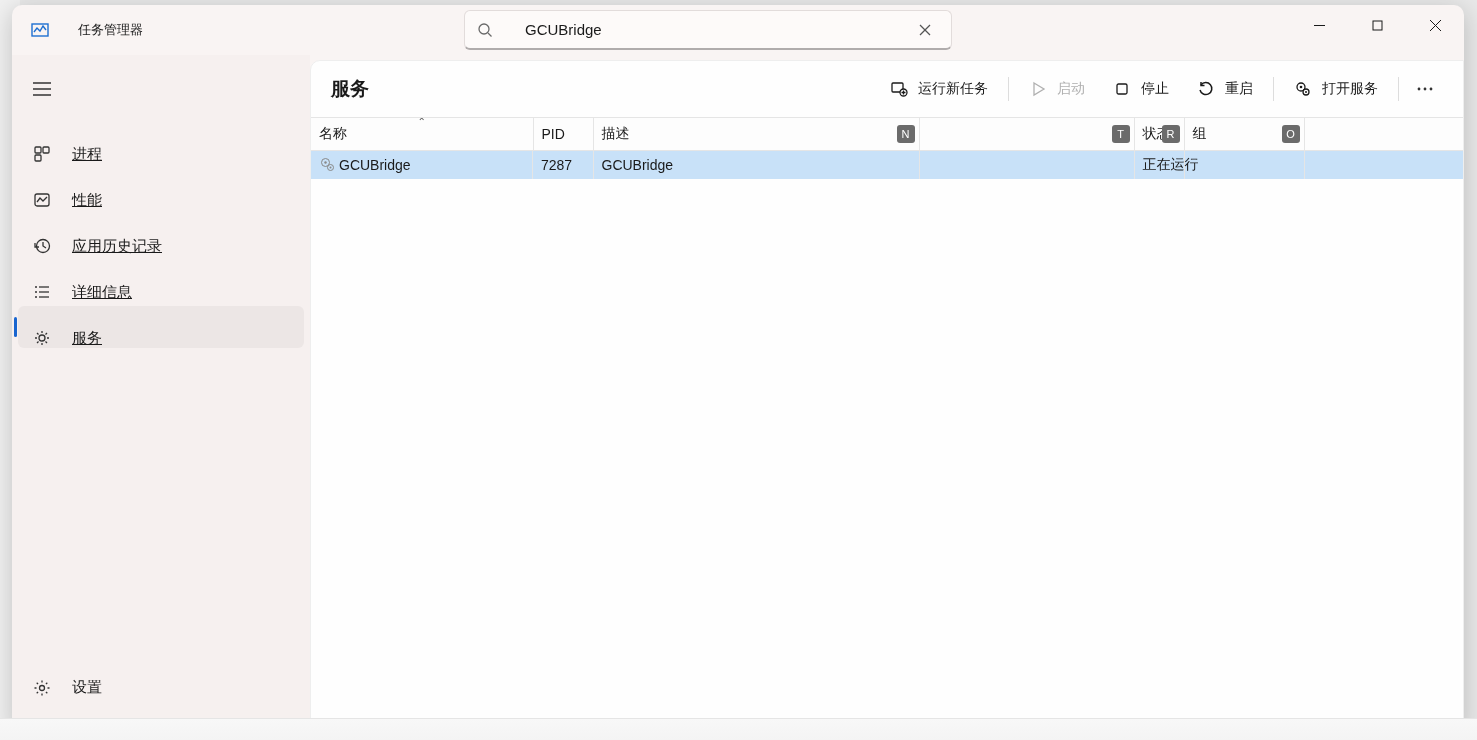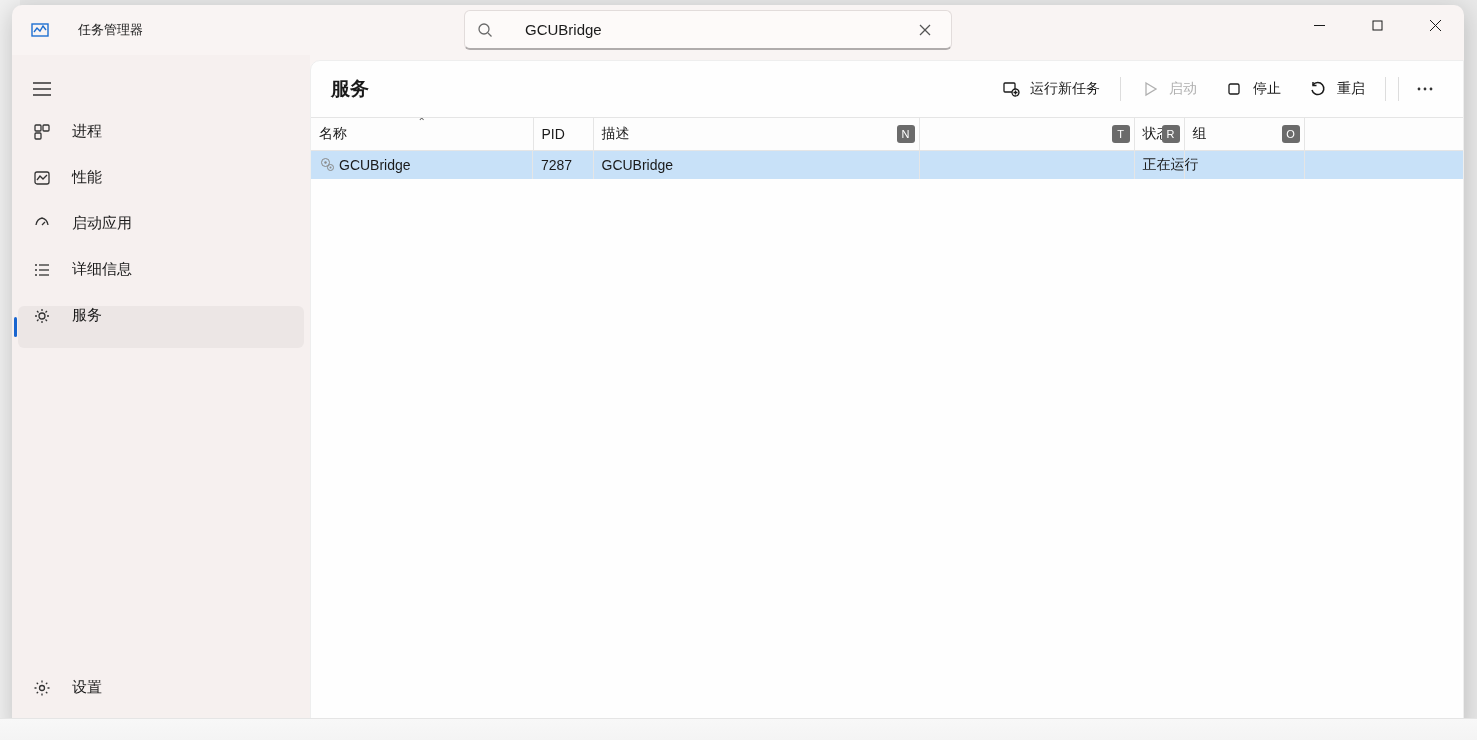--- a/index.html
+++ b/index.html
@@ -131,26 +131,27 @@
       margin-bottom: 10px;
     }
     
     .nav-items { flex: 1; }
     
     .nav-item {
       height: 42px;
       margin: 4px 6px;
       border-radius: 6px;
       display: flex;
-      align-items: flex-start;
+      align-items: flex-end;
       padding-left: 14px;
       cursor: pointer;
       font-size: 15px;
       color: #1a1a1a;
       position: relative;
+      text-decoration: underline;
     }
     .nav-item .nav-icon {
       width: 20px;
       height: 20px;
       margin-right: 20px;
       display: flex;
       align-items: center;
       justify-content: center;
       color: #333;
     }
@@ -374,25 +375,26 @@
               <svg width="18" height="18" viewBox="0 0 18 18">
                 <rect x="2" y="3" width="14" height="12" rx="2" fill="none" stroke="currentColor" stroke-width="1.3"></rect>
                 <polyline points="4,11 7,7 10,10 14,6" fill="none" stroke="currentColor" stroke-width="1.3"></polyline>
               </svg>
             </span>
           <span>性能</span>
         </div>
         <div class="nav-item">
           <span class="nav-icon">
               <svg width="18" height="18" viewBox="0 0 18 18">
-                <path d="M3 10 Q 4 4 9 3 Q 14 4 15 10" fill="none" stroke="currentColor" stroke-width="1.3"></path>
-                <line x1="9" y1="10" x2="12" y2="7" stroke="currentColor" stroke-width="1.3"></line>
+                <circle cx="10" cy="9" r="6.5" fill="none" stroke="currentColor" stroke-width="1.3"></circle>
+                <polyline points="10,5 10,9 13,11" fill="none" stroke="currentColor" stroke-width="1.3"></polyline>
+                <polyline points="2,6 2,10 6,10" fill="none" stroke="currentColor" stroke-width="1.3"></polyline>
               </svg>
             </span>
-          <span>启动应用</span>
+          <span>应用历史记录</span>
         </div>
         <div class="nav-item">
           <span class="nav-icon">
               <svg width="18" height="18" viewBox="0 0 18 18">
                 <line x1="2" y1="4" x2="4" y2="4" stroke="currentColor" stroke-width="1.3"></line>
                 <line x1="6" y1="4" x2="16" y2="4" stroke="currentColor" stroke-width="1.3"></line>
                 <line x1="2" y1="9" x2="4" y2="9" stroke="currentColor" stroke-width="1.3"></line>
                 <line x1="6" y1="9" x2="16" y2="9" stroke="currentColor" stroke-width="1.3"></line>
                 <line x1="2" y1="14" x2="4" y2="14" stroke="currentColor" stroke-width="1.3"></line>
                 <line x1="6" y1="14" x2="16" y2="14" stroke="currentColor" stroke-width="1.3"></line>
@@ -457,20 +459,31 @@
           <div class="tool-btn">
             <span class="t-icon">
                 <svg width="18" height="18" viewBox="0 0 18 18">
                   <path d="M4 5 A 6 6 0 1 1 3 10" fill="none" stroke="currentColor" stroke-width="1.5"></path>
                   <polyline points="4,2 4,5.5 7.5,5.5" fill="none" stroke="currentColor" stroke-width="1.5"></polyline>
                 </svg>
               </span>
             <span>重启</span>
           </div>
           <div class="tool-sep"></div>
+          <div class="tool-btn">
+            <span class="t-icon">
+                <svg width="18" height="18" viewBox="0 0 18 18">
+                  <circle cx="7" cy="7" r="4" fill="none" stroke="currentColor" stroke-width="1.3"></circle>
+                  <circle cx="12" cy="12" r="3" fill="none" stroke="currentColor" stroke-width="1.3"></circle>
+                  <circle cx="7" cy="7" r="1.3" fill="currentColor"></circle>
+                  <circle cx="12" cy="12" r="1" fill="currentColor"></circle>
+                </svg>
+              </span>
+            <span>打开服务</span>
+          </div>
           <div class="tool-sep"></div>
           <div class="more-btn">
             <svg width="16" height="4" viewBox="0 0 16 4">
                 <circle cx="2" cy="2" r="1.4" fill="#333"></circle>
                 <circle cx="8" cy="2" r="1.4" fill="#333"></circle>
                 <circle cx="14" cy="2" r="1.4" fill="#333"></circle>
               </svg>
           </div>
         </div>
       </div>

